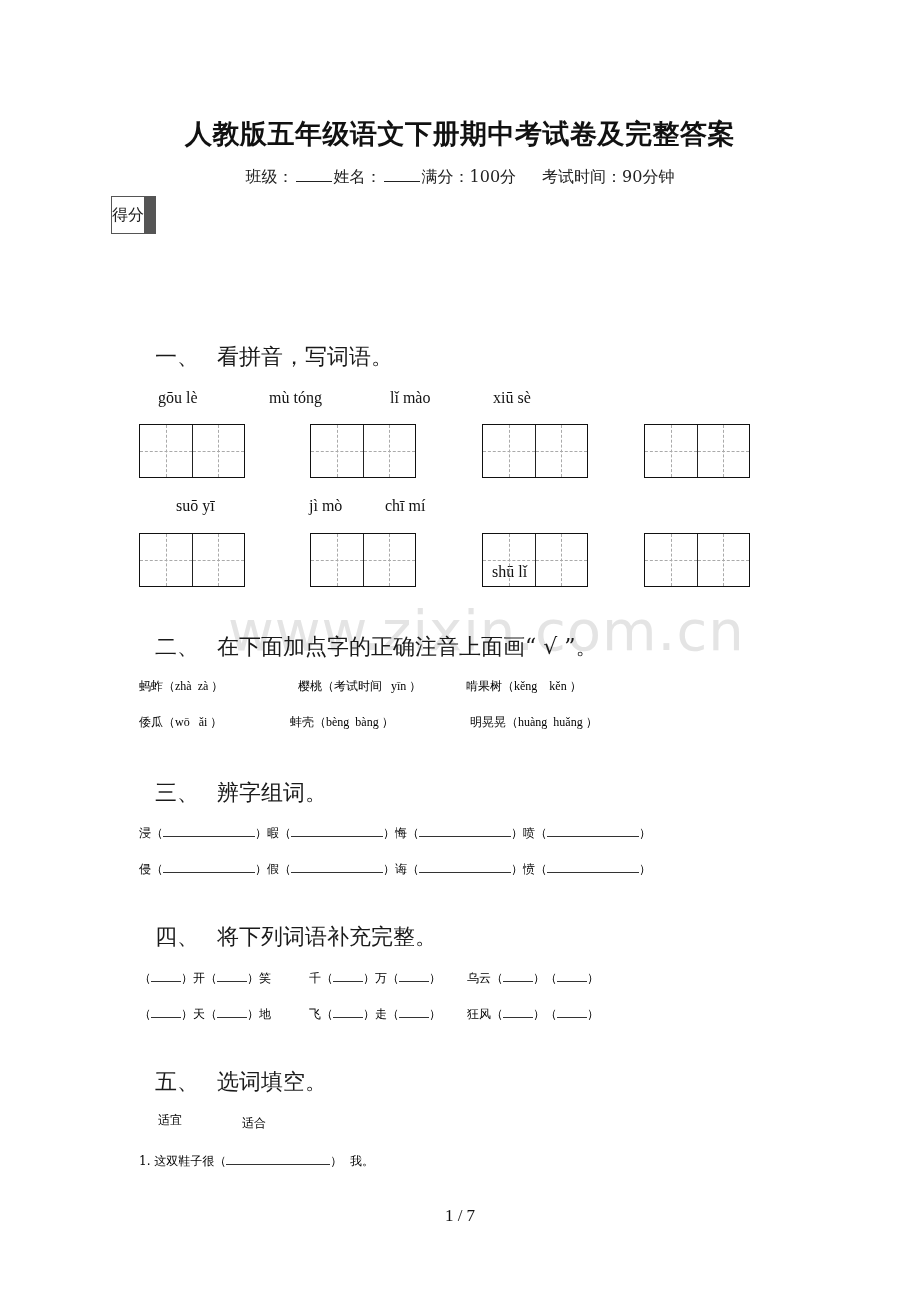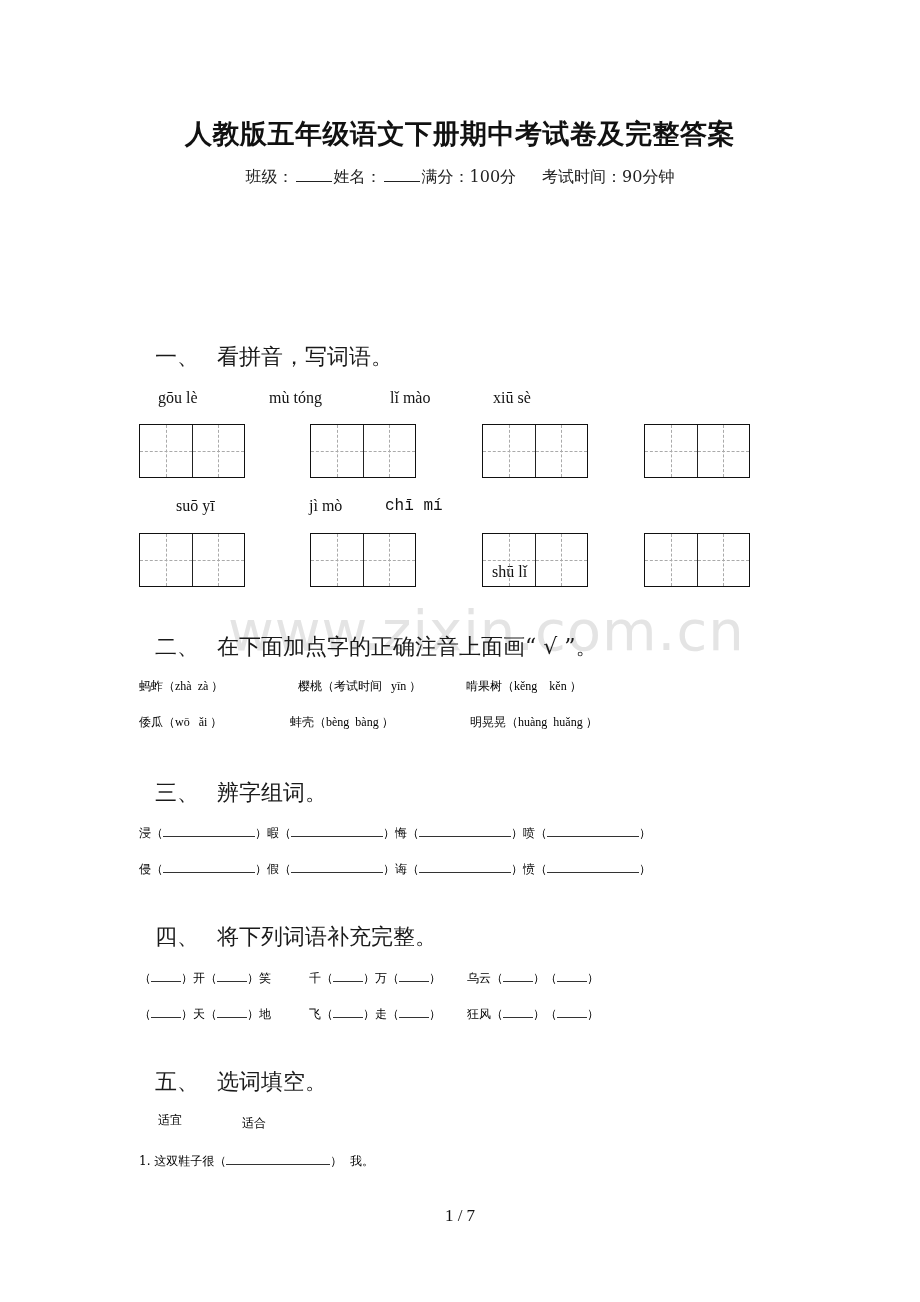--- a/index.html
+++ b/index.html
@@ -36,20 +36,34 @@
 <div class="abs watermark">www.zixin.com.cn</div>
 
 <div class="abs title front">人教版五年级语文下册期中考试卷及完整答案</div>
 
 <div class="abs meta front">
   <span>班级：</span><span class="blank"></span><span>姓名：</span><span class="blank"></span><span>满分：100分</span><span class="gap"></span><span>考试时间：90分钟</span>
 </div>
 
 <table class="score front">
   <tbody>
+  <tr>
+    <td>得分</td>
+    <td></td>
+    <td></td>
+    <td></td>
+    <td></td>
+    <td></td>
+    <td></td>
+    <td></td>
+    <td></td>
+    <td></td>
+    <td></td>
+    <td></td>
+  </tr>
 </tbody>
   </table>
 
 <div class="abs sec-head front" style="left:139px; top:342px;">
   <span class="num">一、</span><span>看拼音，写词语。</span>
 </div>
 <div class="abs pinyin front" style="left:158px; top:389px;">gōu lè</div>
 <div class="abs pinyin front" style="left:269px; top:389px;">mù tóng</div>
 <div class="abs pinyin front" style="left:390px; top:389px;">lǐ mào</div>
 <div class="abs pinyin front" style="left:493px; top:389px;">xiū sè</div>
@@ -66,21 +80,21 @@
     <div class="cell"></div>
     <div class="cell"></div>
   </div>
 <div class="tzg front" style="left:644px; top:424px;">
     <div class="cell"></div>
     <div class="cell"></div>
   </div>
 
 <div class="abs pinyin front" style="left:176px; top:497px;">suō yī</div>
 <div class="abs pinyin front" style="left:281px; top:497px;margin-left:28px;">jì mò</div>
-<div class="abs pinyin front" style="left:385px; top:497px;font-family:Liberation Mono, monospace;">chī mí</div>
+<div class="abs pinyin front" style="left:385px; top:497px;">chī mí</div>
 <div class="abs pinyin front" style="left:492px; top:518px;margin-top:45px;">shū lǐ</div>
 
 <div class="tzg front" style="left:139px; top:533px;">
     <div class="cell"></div>
     <div class="cell"></div>
   </div>
 <div class="tzg front" style="left:310px; top:533px;">
     <div class="cell"></div>
     <div class="cell"></div>
   </div>

